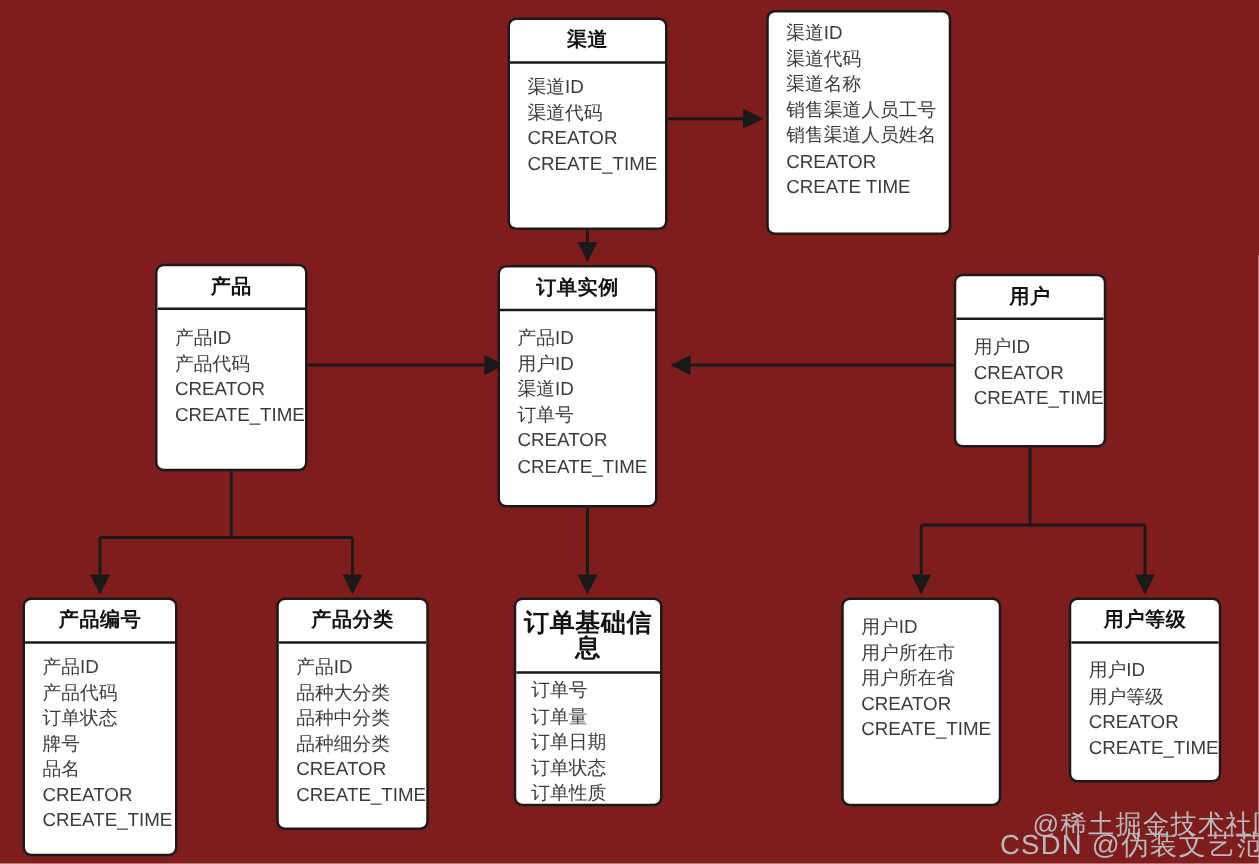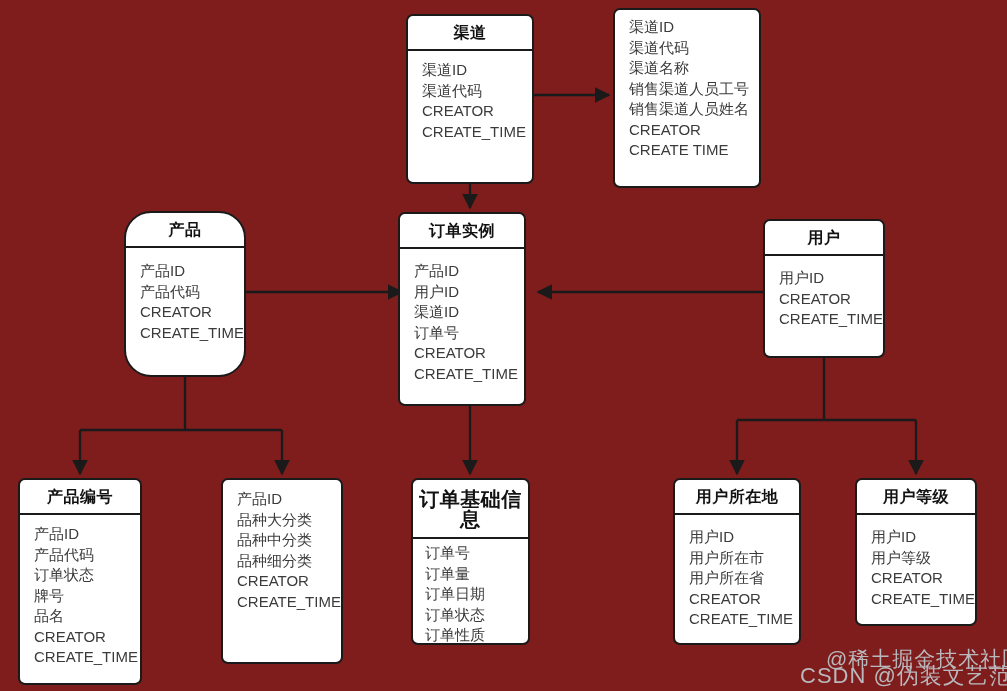--- a/index.html
+++ b/index.html
@@ -120,21 +120,21 @@
       <div class="field">渠道ID</div>
       <div class="field">渠道代码</div>
       <div class="field">渠道名称</div>
       <div class="field">销售渠道人员工号</div>
       <div class="field">销售渠道人员姓名</div>
       <div class="field">CREATOR</div>
       <div class="field">CREATE TIME</div>
     </div>
   </div>
 
-  <div class="entity" style="left:124px; top:211px; width:122px; height:166px;border-radius:27px;">
+  <div class="entity" style="left:124px; top:211px; width:122px; height:166px;">
     <div class="entity-title">产品</div>
     <div class="entity-fields" style="padding-top:13px;">
       <div class="field">产品ID</div>
       <div class="field">产品代码</div>
       <div class="field">CREATOR</div>
       <div class="field">CREATE_TIME</div>
     </div>
   </div>
 
   <div class="entity" style="left:398px; top:212px; width:128px; height:194px;">
@@ -165,20 +165,21 @@
       <div class="field">产品代码</div>
       <div class="field">订单状态</div>
       <div class="field">牌号</div>
       <div class="field">品名</div>
       <div class="field">CREATOR</div>
       <div class="field">CREATE_TIME</div>
     </div>
   </div>
 
   <div class="entity" style="left:221px; top:478px; width:122px; height:186px;">
+    <div class="entity-title">产品分类</div>
     <div class="entity-fields" style="padding-top:9px;">
       <div class="field">产品ID</div>
       <div class="field">品种大分类</div>
       <div class="field">品种中分类</div>
       <div class="field">品种细分类</div>
       <div class="field">CREATOR</div>
       <div class="field">CREATE_TIME</div>
     </div>
   </div>
 
@@ -189,21 +190,20 @@
       <div class="field">订单量</div>
       <div class="field">订单日期</div>
       <div class="field">订单状态</div>
       <div class="field">订单性质</div>
       <div class="field">CREATOR</div>
       <div class="field">CREATE TIME</div>
     </div>
   </div>
 
   <div class="entity" style="left:673px; top:478px; width:128px; height:167px;">
-    <div class="entity-title">用户所在地</div>
     <div class="entity-fields" style="padding-top:12px;">
       <div class="field">用户ID</div>
       <div class="field">用户所在市</div>
       <div class="field">用户所在省</div>
       <div class="field">CREATOR</div>
       <div class="field">CREATE_TIME</div>
     </div>
   </div>
 
   <div class="entity" style="left:855px; top:478px; width:122px; height:148px;">

